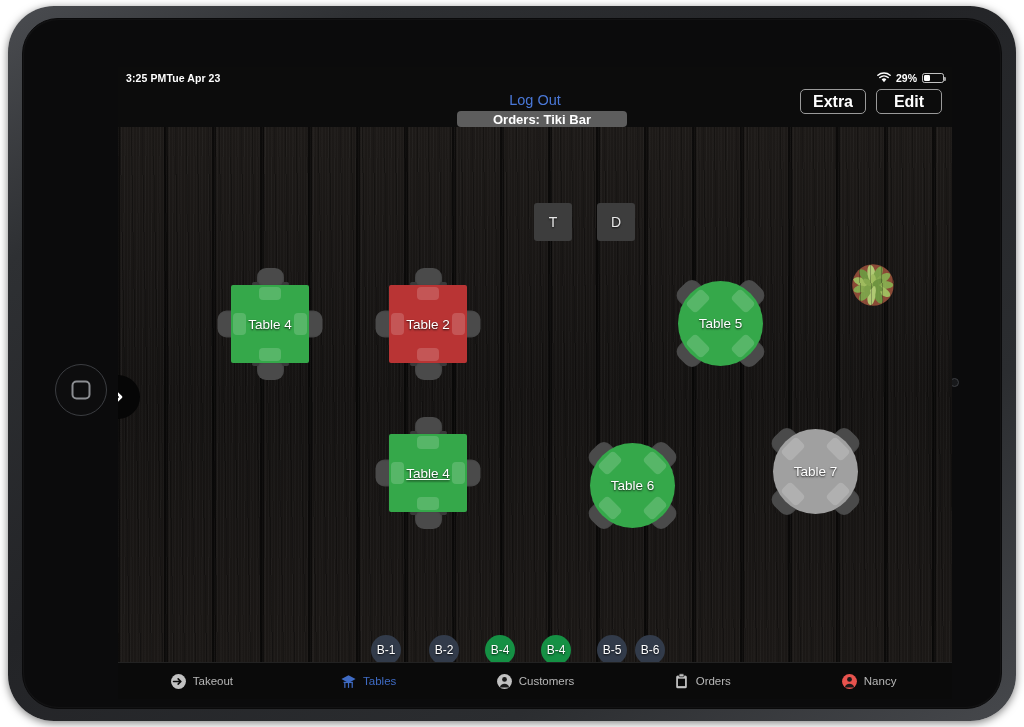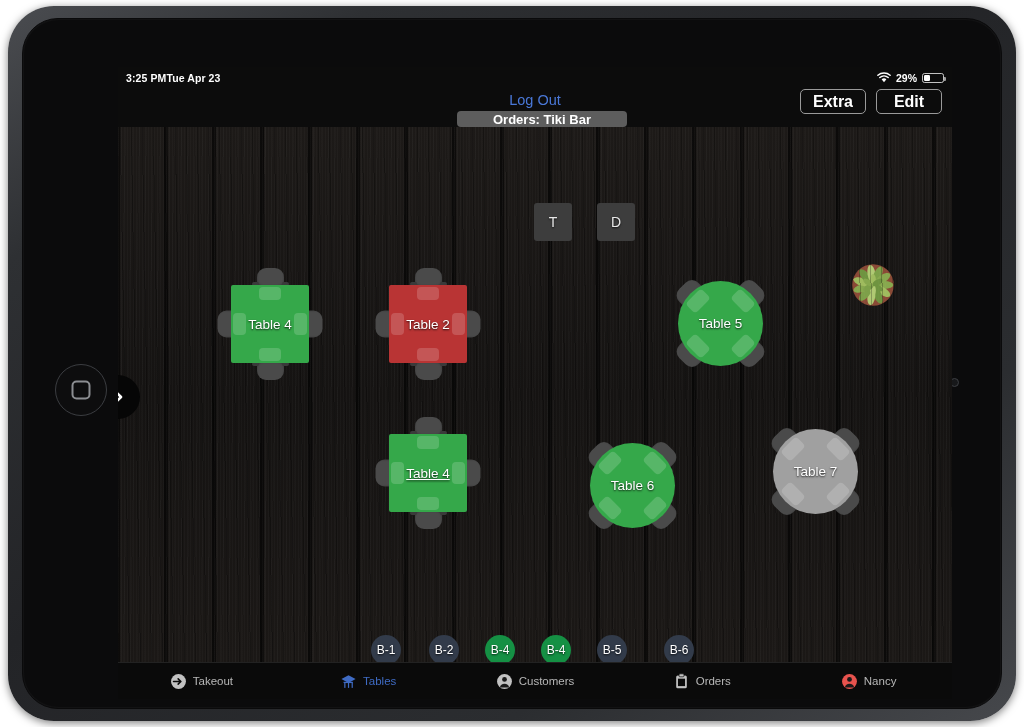--- a/index.html
+++ b/index.html
@@ -409,21 +409,21 @@
                 <span class="tbl-label">Table 7</span>
               </div>
             </div>
             <div class="mini-sq obj" style="left: 416px; top: 76px;">T</div>
             <div class="mini-sq obj" style="left: 479px; top: 76px;">D</div>
             <div class="bar-seat obj" style="left: 253px; top: 508px; background: rgb(50, 59, 74);">B-1</div>
             <div class="bar-seat obj" style="left: 311px; top: 508px; background: rgb(50, 59, 74);">B-2</div>
             <div class="bar-seat obj" style="left: 367px; top: 508px; background: rgb(21, 144, 68);">B-4</div>
             <div class="bar-seat obj" style="left: 423px; top: 508px; background: rgb(21, 144, 68);">B-4</div>
             <div class="bar-seat obj" style="left: 479px; top: 508px; background: rgb(50, 59, 74);">B-5</div>
-            <div class="bar-seat obj" style="left: 546px; top: 508px; background: rgb(50, 59, 74);">B-6</div>
+            <div class="bar-seat obj" style="left: 517px; top: 508px; background: rgb(50, 59, 74);">B-6</div>
             <div class="obj" style="left: 729px; top: 132px;"><svg width="52" height="52" viewBox="0 0 100 100">
                 <circle cx="50" cy="50" r="40" fill="#8a4a36"></circle>
                 <ellipse cx="72" cy="50" rx="17" ry="7.5" fill="#87a84e" transform="rotate(0 72 50)"></ellipse>
                 <ellipse cx="68.50757772228599" cy="61.89409798402315" rx="17" ry="7.5" fill="#9fbb5e" transform="rotate(32.72727272727273 68.50757772228599 61.89409798402315)"></ellipse>
                 <ellipse cx="59.1391302860415" cy="70.0119038977994" rx="17" ry="7.5" fill="#6f9440" transform="rotate(65.45454545454545 59.1391302860415 70.0119038977994)"></ellipse>
                 <ellipse cx="46.869073557987726" cy="71.77607172138052" rx="17" ry="7.5" fill="#b0c973" transform="rotate(98.18181818181819 46.869073557987726 71.77607172138052)"></ellipse>
                 <ellipse cx="35.59306385320373" cy="66.62649063579369" rx="17" ry="7.5" fill="#7da049" transform="rotate(130.9090909090909 35.59306385320373 66.62649063579369)"></ellipse>
                 <ellipse cx="28.89115458048106" cy="56.19811625051146" rx="17" ry="7.5" fill="#87a84e" transform="rotate(163.63636363636363 28.89115458048106 56.19811625051146)"></ellipse>
                 <ellipse cx="28.891154580481057" cy="43.801883749488546" rx="17" ry="7.5" fill="#9fbb5e" transform="rotate(196.36363636363637 28.891154580481057 43.801883749488546)"></ellipse>
                 <ellipse cx="35.593063853203724" cy="33.37350936420632" rx="17" ry="7.5" fill="#6f9440" transform="rotate(229.0909090909091 35.593063853203724 33.37350936420632)"></ellipse>

